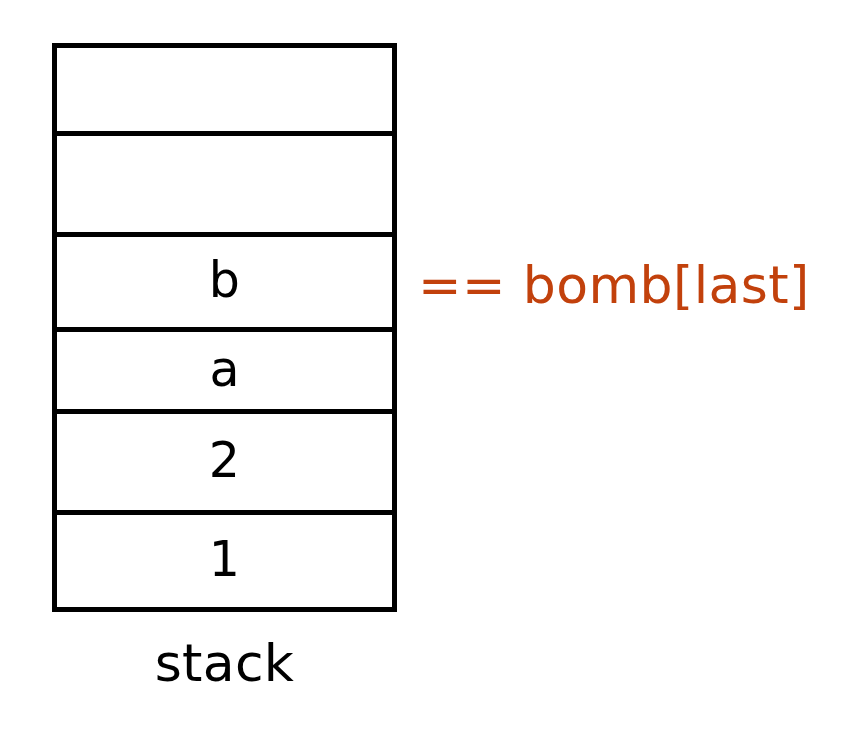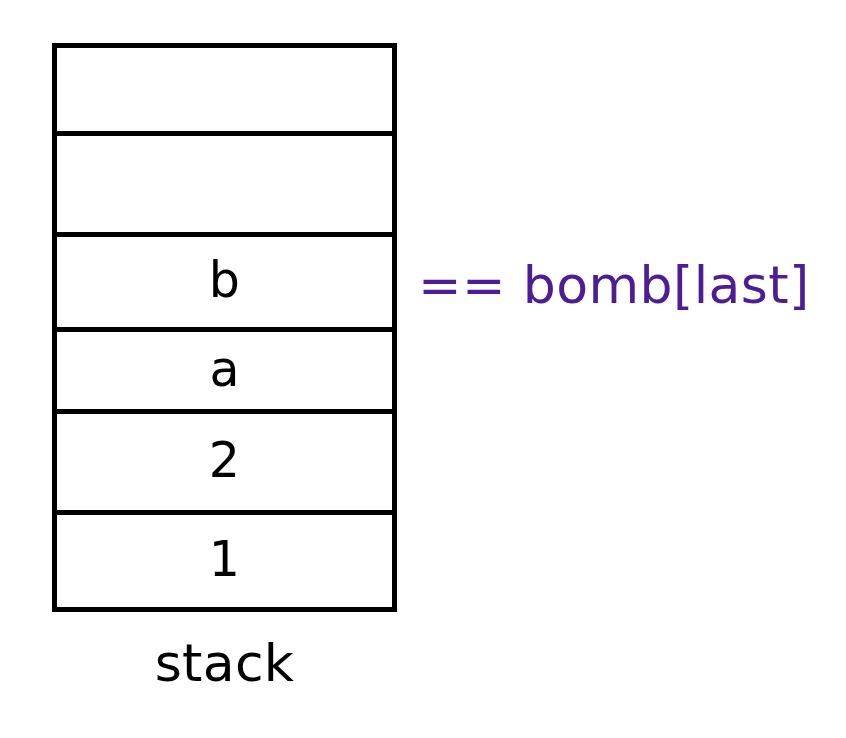--- a/index.html
+++ b/index.html
@@ -80,21 +80,21 @@
     left: 418px;
     top: 253px;
     height: 64px;
     display: flex;
     align-items: center;
     white-space: nowrap;
   }
   .annotation-text {
     font-size: 52px;
     line-height: 1;
-    color: #4c1d95;
+    color: #c2410c;
     letter-spacing: 0.4px;
   }
 
   
   .caption {
     position: absolute;
     left: 52px;
     top: 637px;
     width: 345px;
     text-align: center;

